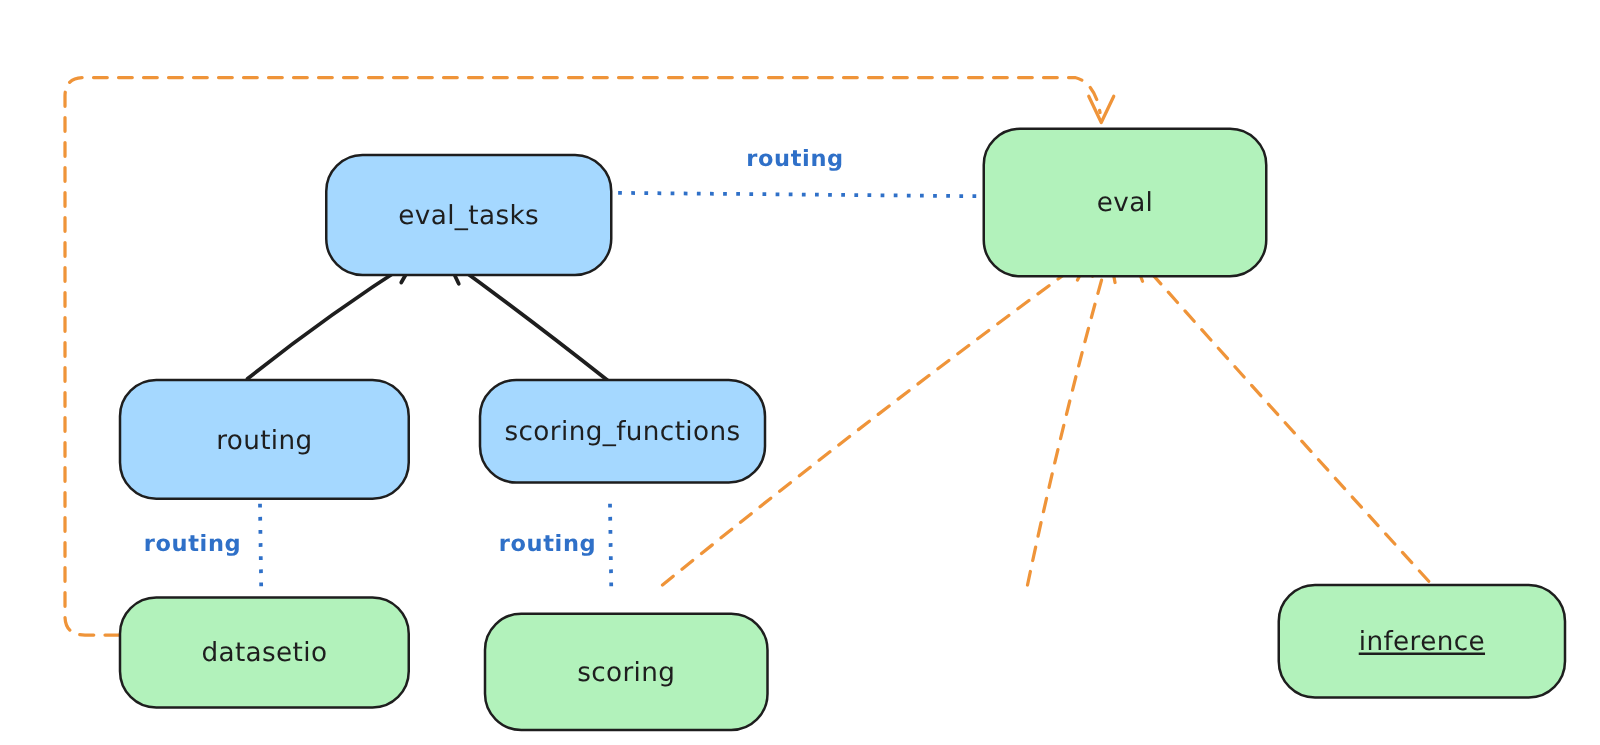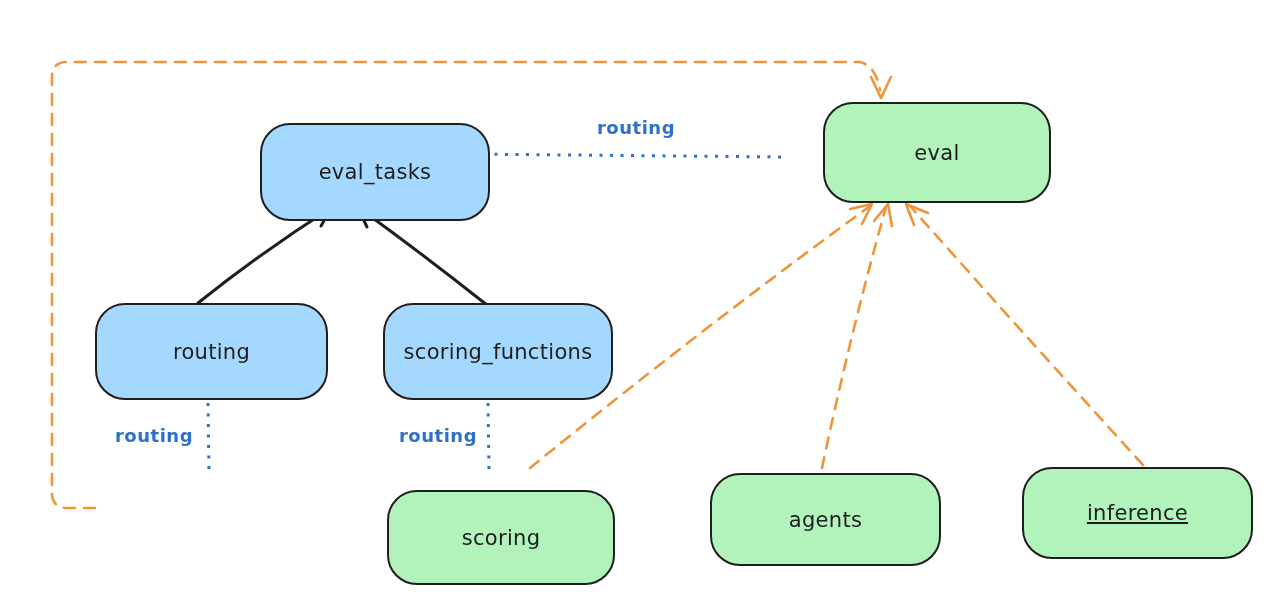--- a/index.html
+++ b/index.html
@@ -90,40 +90,40 @@
     <g>
       <path class="edge-orange dashed" d="M 1143 465 Q 1020 330 910 206"></path>
       <path class="edge-orange" d="M 928 213 L 906 204 L 914 225"></path>
     </g>
   </svg>
 
   <div class="node blue" style="left:232px; top:123px; width:230px; height:98px;margin-left:28px;">
     <span>eval_tasks</span>
   </div>
 
-  <div class="node green" style="left:786px; top:102px; width:228px; height:101px;margin-left:37px;">
+  <div class="node green" style="left:786px; top:102px; width:228px; height:120px;">
     <span>eval</span>
   </div>
 
   <div class="node blue" style="left:95px; top:303px; width:233px; height:97px;">
     <span>routing</span>
   </div>
 
-  <div class="node blue" style="left:383px; top:303px; width:230px; height:97px;">
+  <div class="node blue" style="left:383px; top:303px; width:230px; height:84px;">
     <span>scoring_functions</span>
   </div>
 
+  <div class="node green" style="left:95px; top:477px; width:233px; height:90px;">
+    <span>datasetio</span>
+  </div>
 
   <div class="node green" style="left:387px; top:473px; width:228px; height:95px;margin-top:17px;">
     <span>scoring</span>
   </div>
 
-  <div class="node green" style="left:710px; top:473px; width:231px; height:93px;">
-    <span>agents</span>
-  </div>
 
   <div class="node green" style="left:1022px; top:467px; width:231px; height:92px;text-decoration:underline;">
     <span>inference</span>
   </div>
 
   <div class="edge-label" style="left:571px; top:117px; width:130px;">routing</div>
 
   <div class="edge-label" style="left:104px; top:425px; width:100px;">routing</div>
 
   <div class="edge-label" style="left:388px; top:425px; width:100px;">routing</div>

